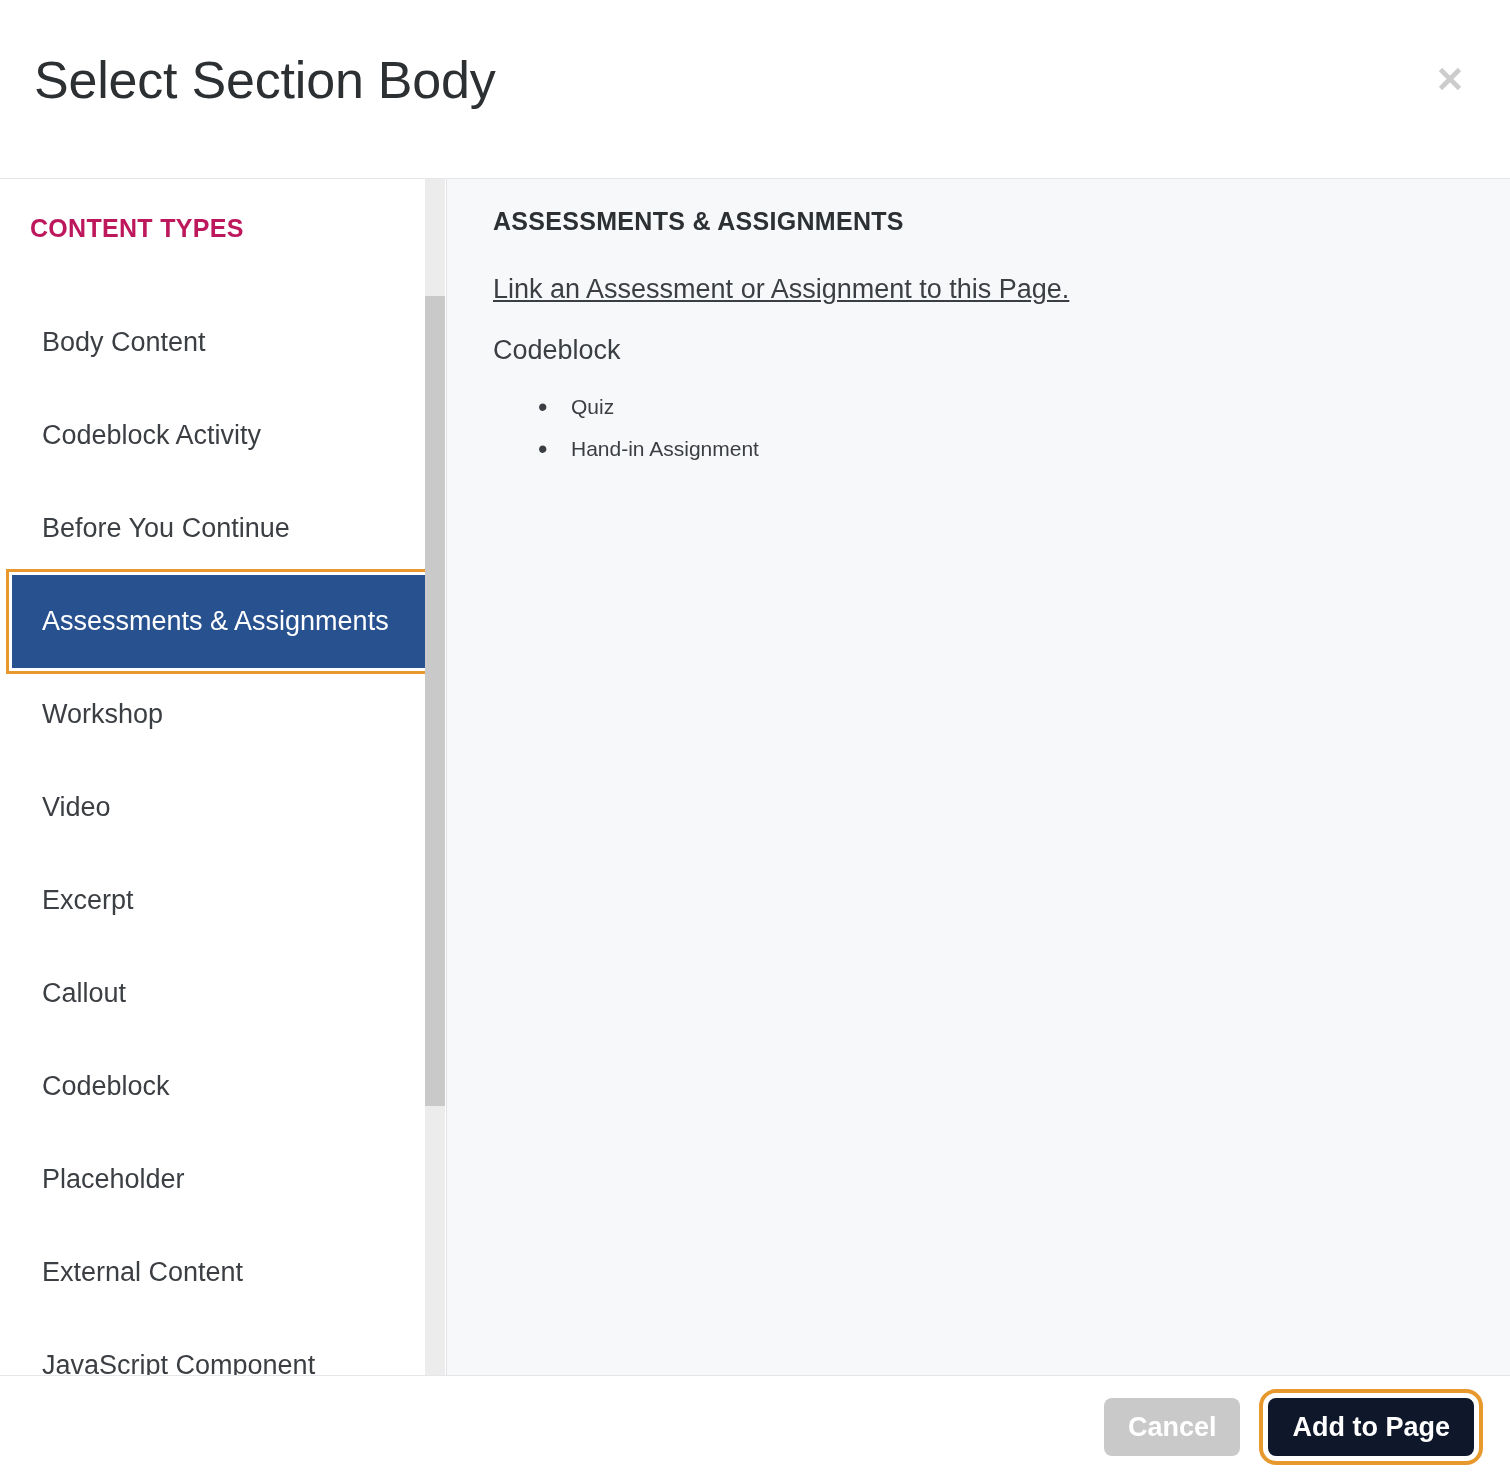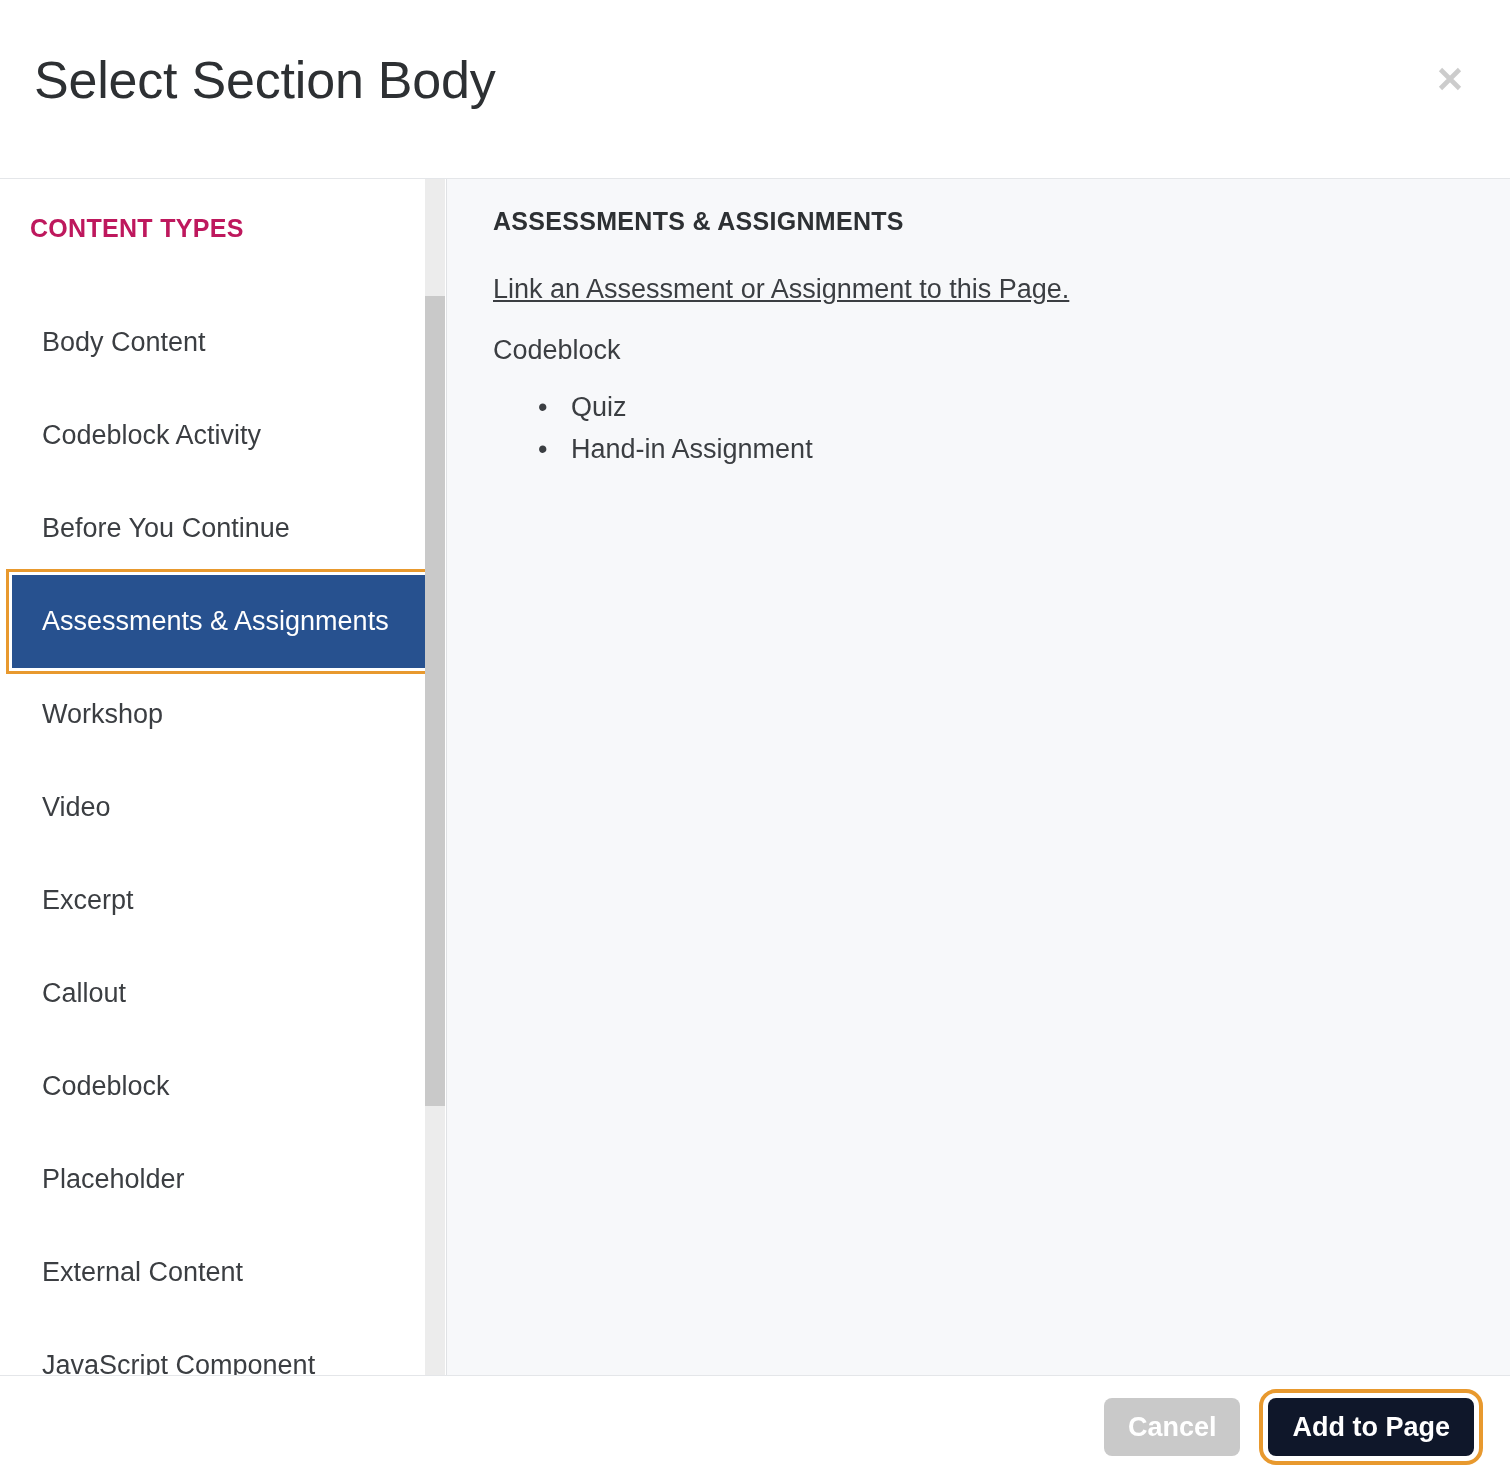--- a/index.html
+++ b/index.html
@@ -178,21 +178,21 @@
   .detail-list {
     position: absolute;
     left: 76px;
     top: 207px;
     margin: 0;
     padding: 0 0 0 48px;
     list-style: none;
   }
   .detail-list li {
     position: relative;
-    font-size: 27px;
+    font-size: 21px;
     color: #3b3e42;
     line-height: 42px;
     white-space: nowrap;
   }
   .detail-list li::before {
     content: "\2022";
     position: absolute;
     left: -33px;
     top: 0;
     font-size: 27px;

